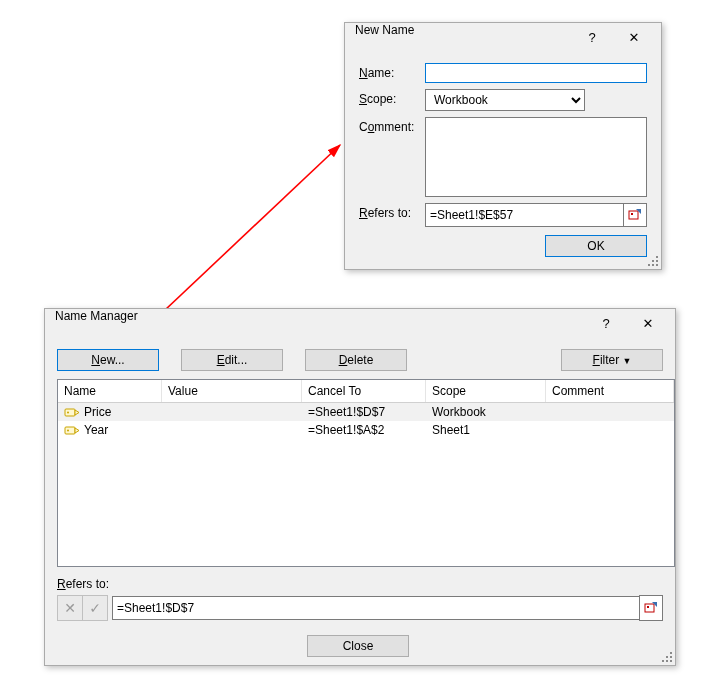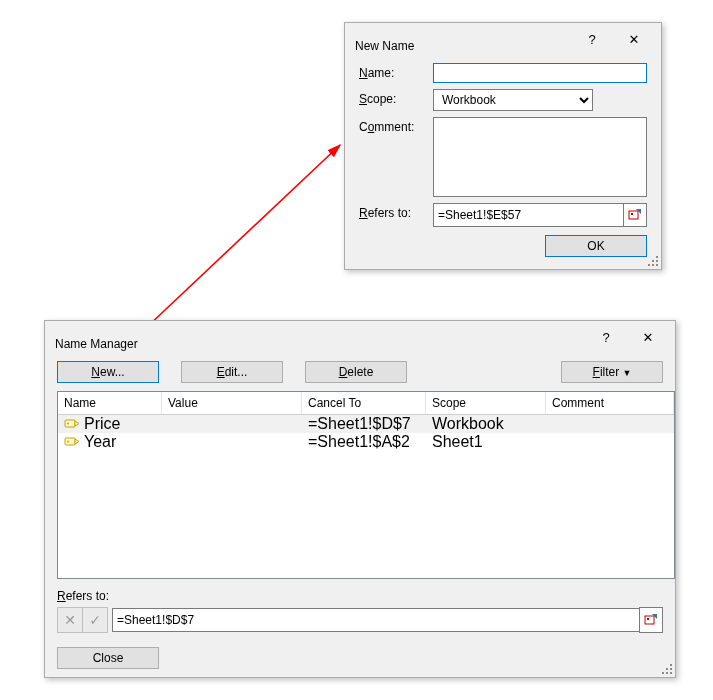--- a/index.html
+++ b/index.html
@@ -1,66 +1,66 @@
 <!DOCTYPE html>
 <html><head>
 <meta charset="utf-8">
 <style>
 html,body{margin:0;padding:0;width:713px;height:700px;background:#fff;font-family:"Segoe UI",Tahoma,sans-serif;font-size:12px;color:#000;position:relative}
 .dialog{position:absolute;background:#f0f0f0;border:1px solid #aaa;box-shadow:2px 2px 6px rgba(0,0,0,.25)}
-.titlebar{height:30px;display:flex;align-items:flex-end;padding:0 6px 0 10px;font-size:12px;justify-content:space-between}
+.titlebar{height:30px;display:flex;align-items:flex-start;padding:0 6px 0 10px;font-size:12px;justify-content:space-between}
 .titlebar .right{display:flex;align-items:center;gap:0}
 .tb-btn{width:42px;height:28px;display:flex;align-items:center;justify-content:center;font-size:13px;cursor:default}
 .label{font-size:12px}
 .uline{text-decoration:underline;text-decoration-style:solid}
 input[type=text],textarea,select{font-family:inherit;font-size:12px;border:1px solid #7a7a7a;background:#fff;padding:2px 4px;box-sizing:border-box}
 select{height:22px}
 textarea{resize:none}
 .btn{background:#e1e1e1;border:1px solid #adadad;padding:3px 14px;font-size:12px;cursor:default;min-width:72px;text-align:center}
 .btn-primary{border:1.5px solid #0078d7;background:#e1e1e1}
 .resize-grip{position:absolute;right:1px;bottom:1px;width:14px;height:14px}
 .resize-grip svg{display:block}
 
 
 #dlg-newname{left:344px;top:22px;width:316px}
 #dlg-newname .body{padding:10px 14px 12px 14px}
-#dlg-newname .row{display:flex;align-items:flex-start;margin-bottom:6px;gap:16px}
+#dlg-newname .row{display:flex;align-items:flex-start;margin-bottom:6px;gap:8px}
 #dlg-newname .row .lab{width:58px;padding-top:3px}
 #dlg-newname .row .ctl{flex:1;display:flex}
 #dlg-newname select{width:160px}
 #dlg-newname textarea{width:100%;height:80px}
 #dlg-newname .refwrap{display:flex;flex:1}
 #dlg-newname .refwrap input{flex:1;border-right:0}
 .ref-btn{width:22px;height:22px;border:1px solid #7a7a7a;background:#fff;display:flex;align-items:center;justify-content:center}
 .ref-btn svg{display:block}
 #dlg-newname .btns{display:flex;justify-content:flex-end;gap:8px;margin-top:8px}
 
 
-#dlg-nm{left:44px;top:320px;width:630px;height:356px}
+#dlg-nm{left:44px;top:308px;width:630px;height:356px}
 #dlg-nm .toolbar{display:flex;gap:22px;padding:10px 12px 6px 12px;align-items:center}
 #dlg-nm .toolbar .spacer{flex:1}
 #dlg-nm .btn-new{border:1.5px solid #0078d7}
 .listhost{margin:2px 0 6px 12px;border:1px solid #828790;background:#fff;height:186px;overflow:hidden}
 .listhead{display:flex;background:#fff;border-bottom:1px solid #d0d0d0}
 .listhead .col{padding:4px 6px;font-size:12px;border-right:1px solid #e5e5e5;box-sizing:border-box}
 .listbody .row{display:flex;align-items:center;height:18px}
 .listbody .row.sel{background:#f1f1f1}
-.listbody .cell{padding:17px 6px;font-size:16px;box-sizing:border-box;overflow:hidden;white-space:nowrap;display:flex;align-items:center}
+.listbody .cell{padding:17px 6px;font-size:12px;box-sizing:border-box;overflow:hidden;white-space:nowrap;display:flex;align-items:flex-end}
 .c-name{width:104px}
 .c-value{width:140px}
 .c-ref{width:124px}
 .c-scope{width:120px}
 .c-comment{flex:1}
 .name-icon{width:16px;height:12px;margin-right:4px;display:inline-block}
 .name-icon svg{display:block}
 #dlg-nm .refers{padding:4px 12px 0 12px}
 #dlg-nm .refrow{display:flex;align-items:center;margin:4px 0 8px 0;gap:0}
 .sqbtn{width:24px;height:24px;border:1px solid #c0c0c0;background:#eaeaea;display:flex;align-items:center;justify-content:center;color:#9a9a9a;font-size:14px}
 #dlg-nm .refrow input{flex:1;height:24px;margin:0 0 0 4px;border-right:0}
-#dlg-nm .btm{display:flex;justify-content:flex-start;padding:6px 16px 10px 12px}
+#dlg-nm .btm{display:flex;justify-content:center;padding:6px 16px 10px 12px}
 
 
 #arrow{position:absolute;left:0;top:0;pointer-events:none}
 </style>
 </head>
 <body>
 
 <svg id="arrow" width="713" height="700">
   <defs>
     <marker id="ah" markerWidth="10" markerHeight="10" refX="8" refY="3" orient="auto">

